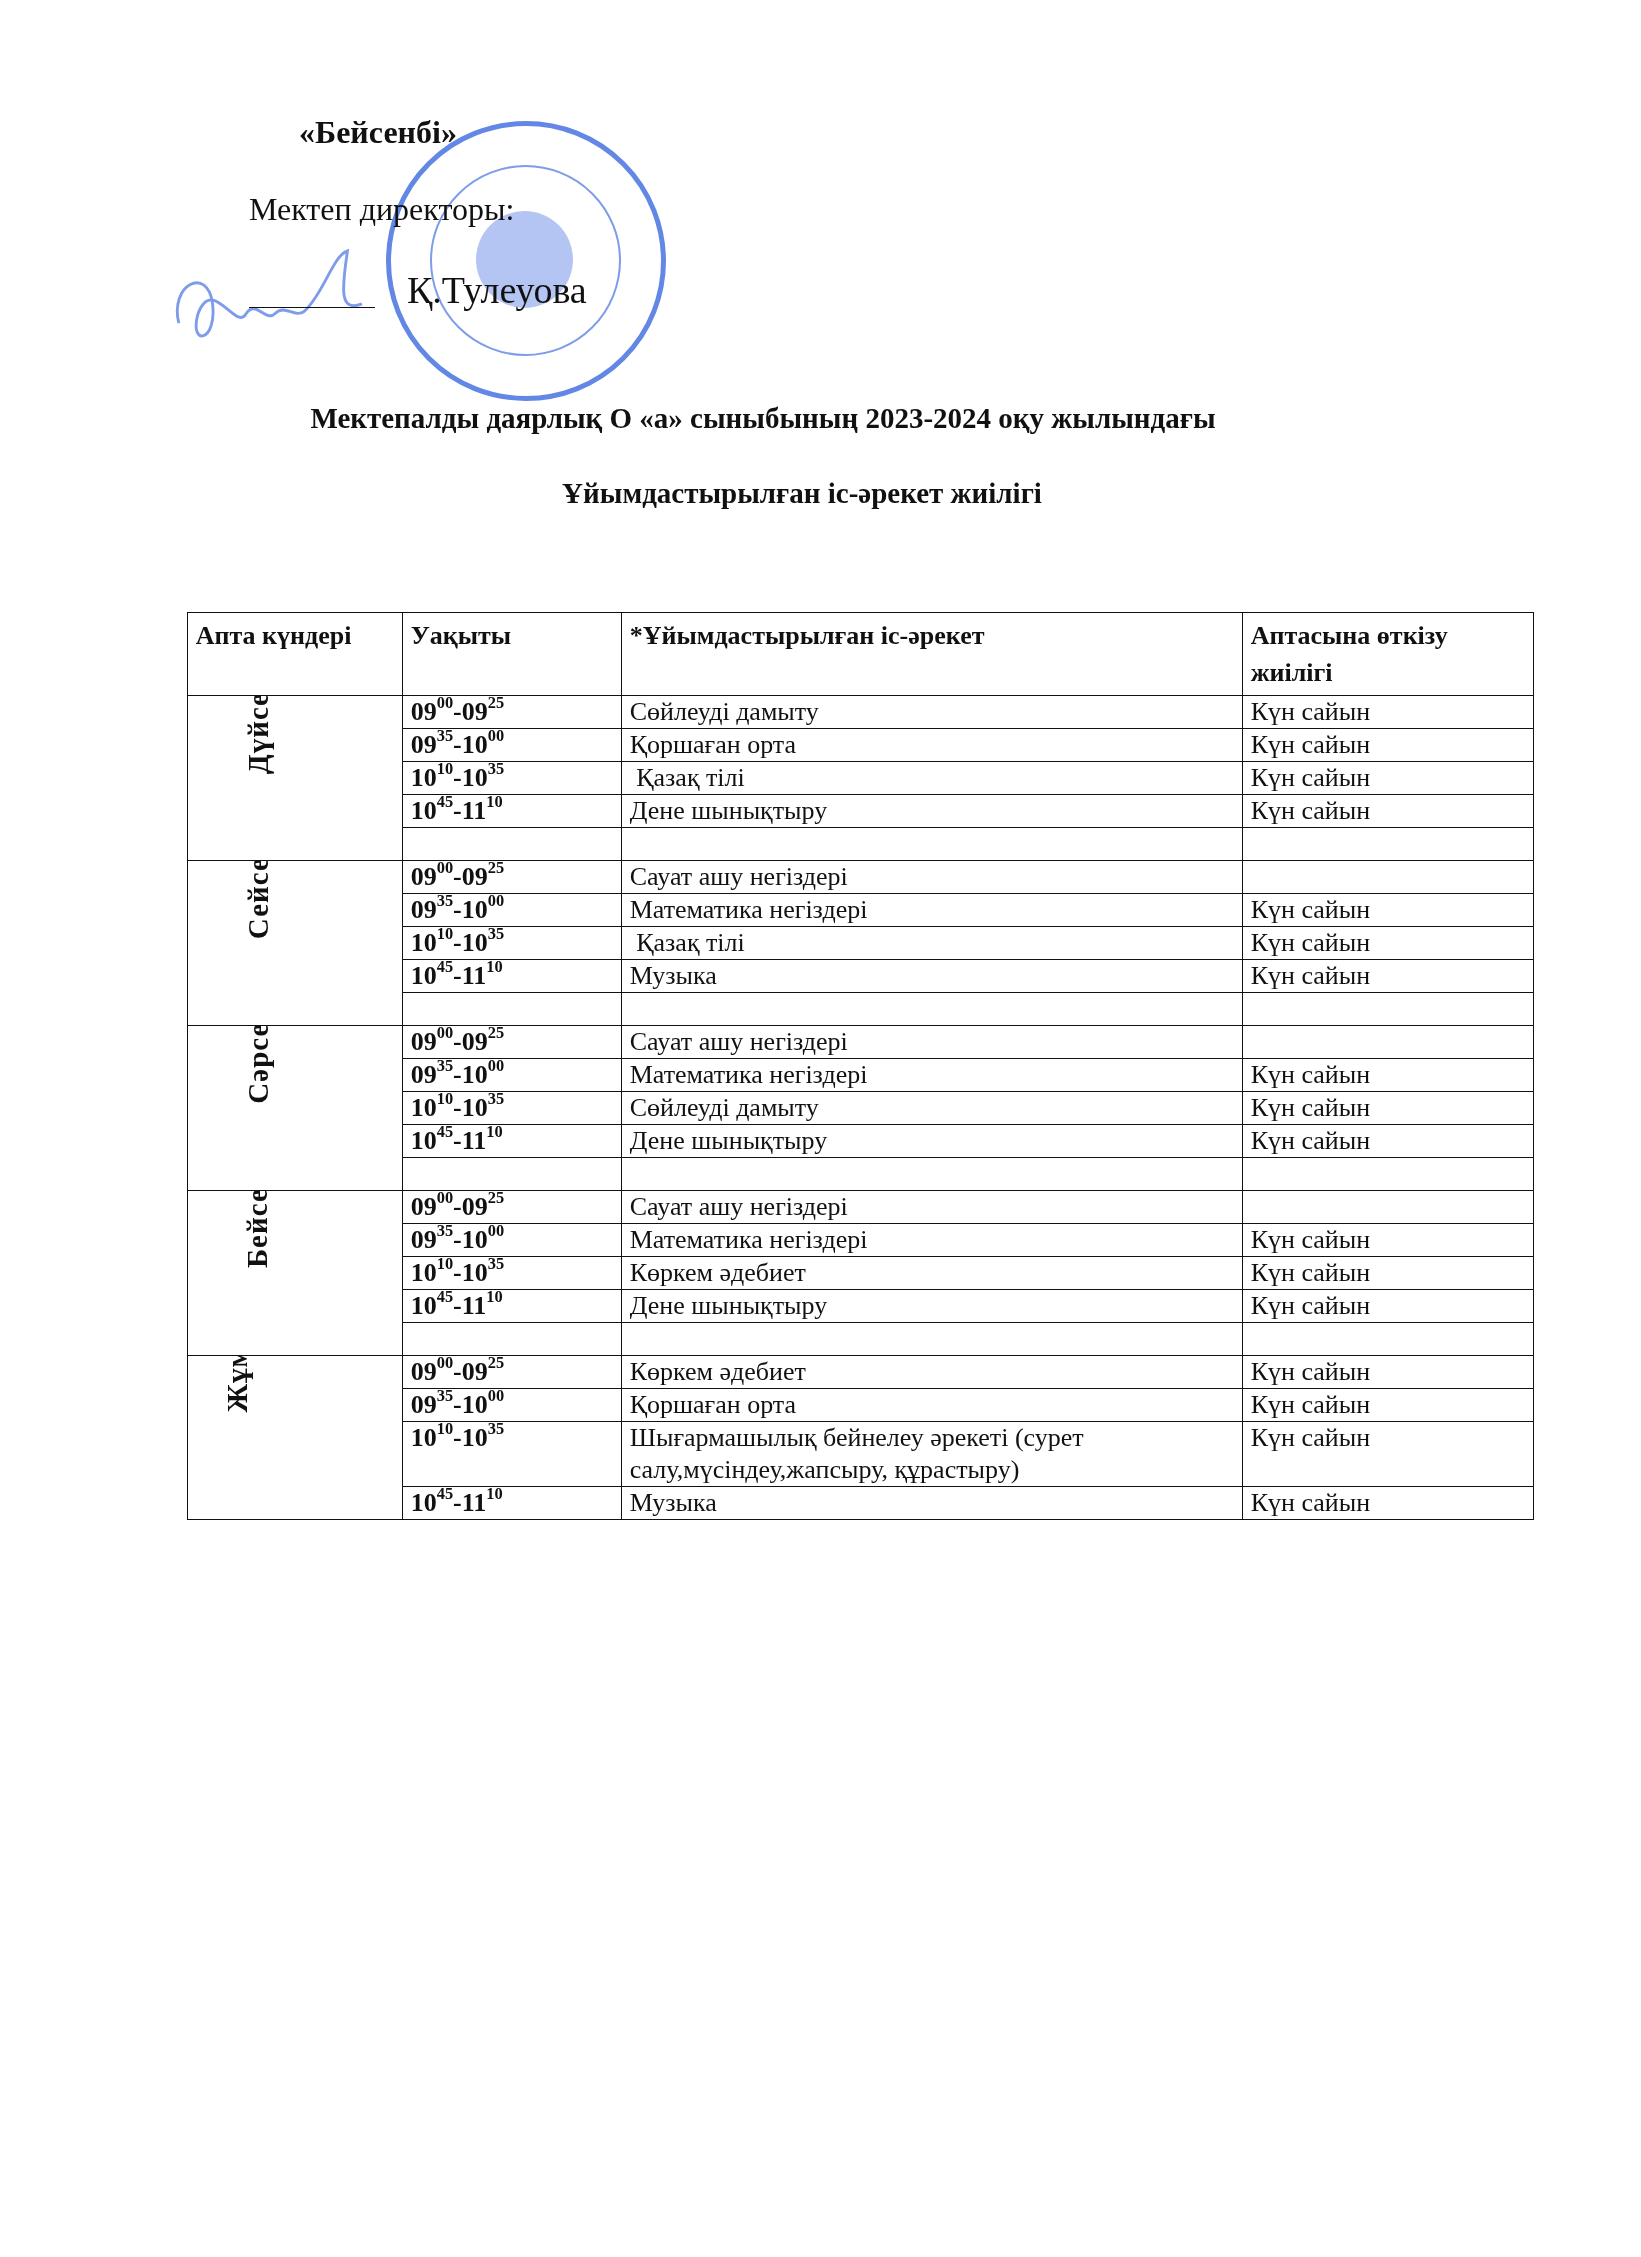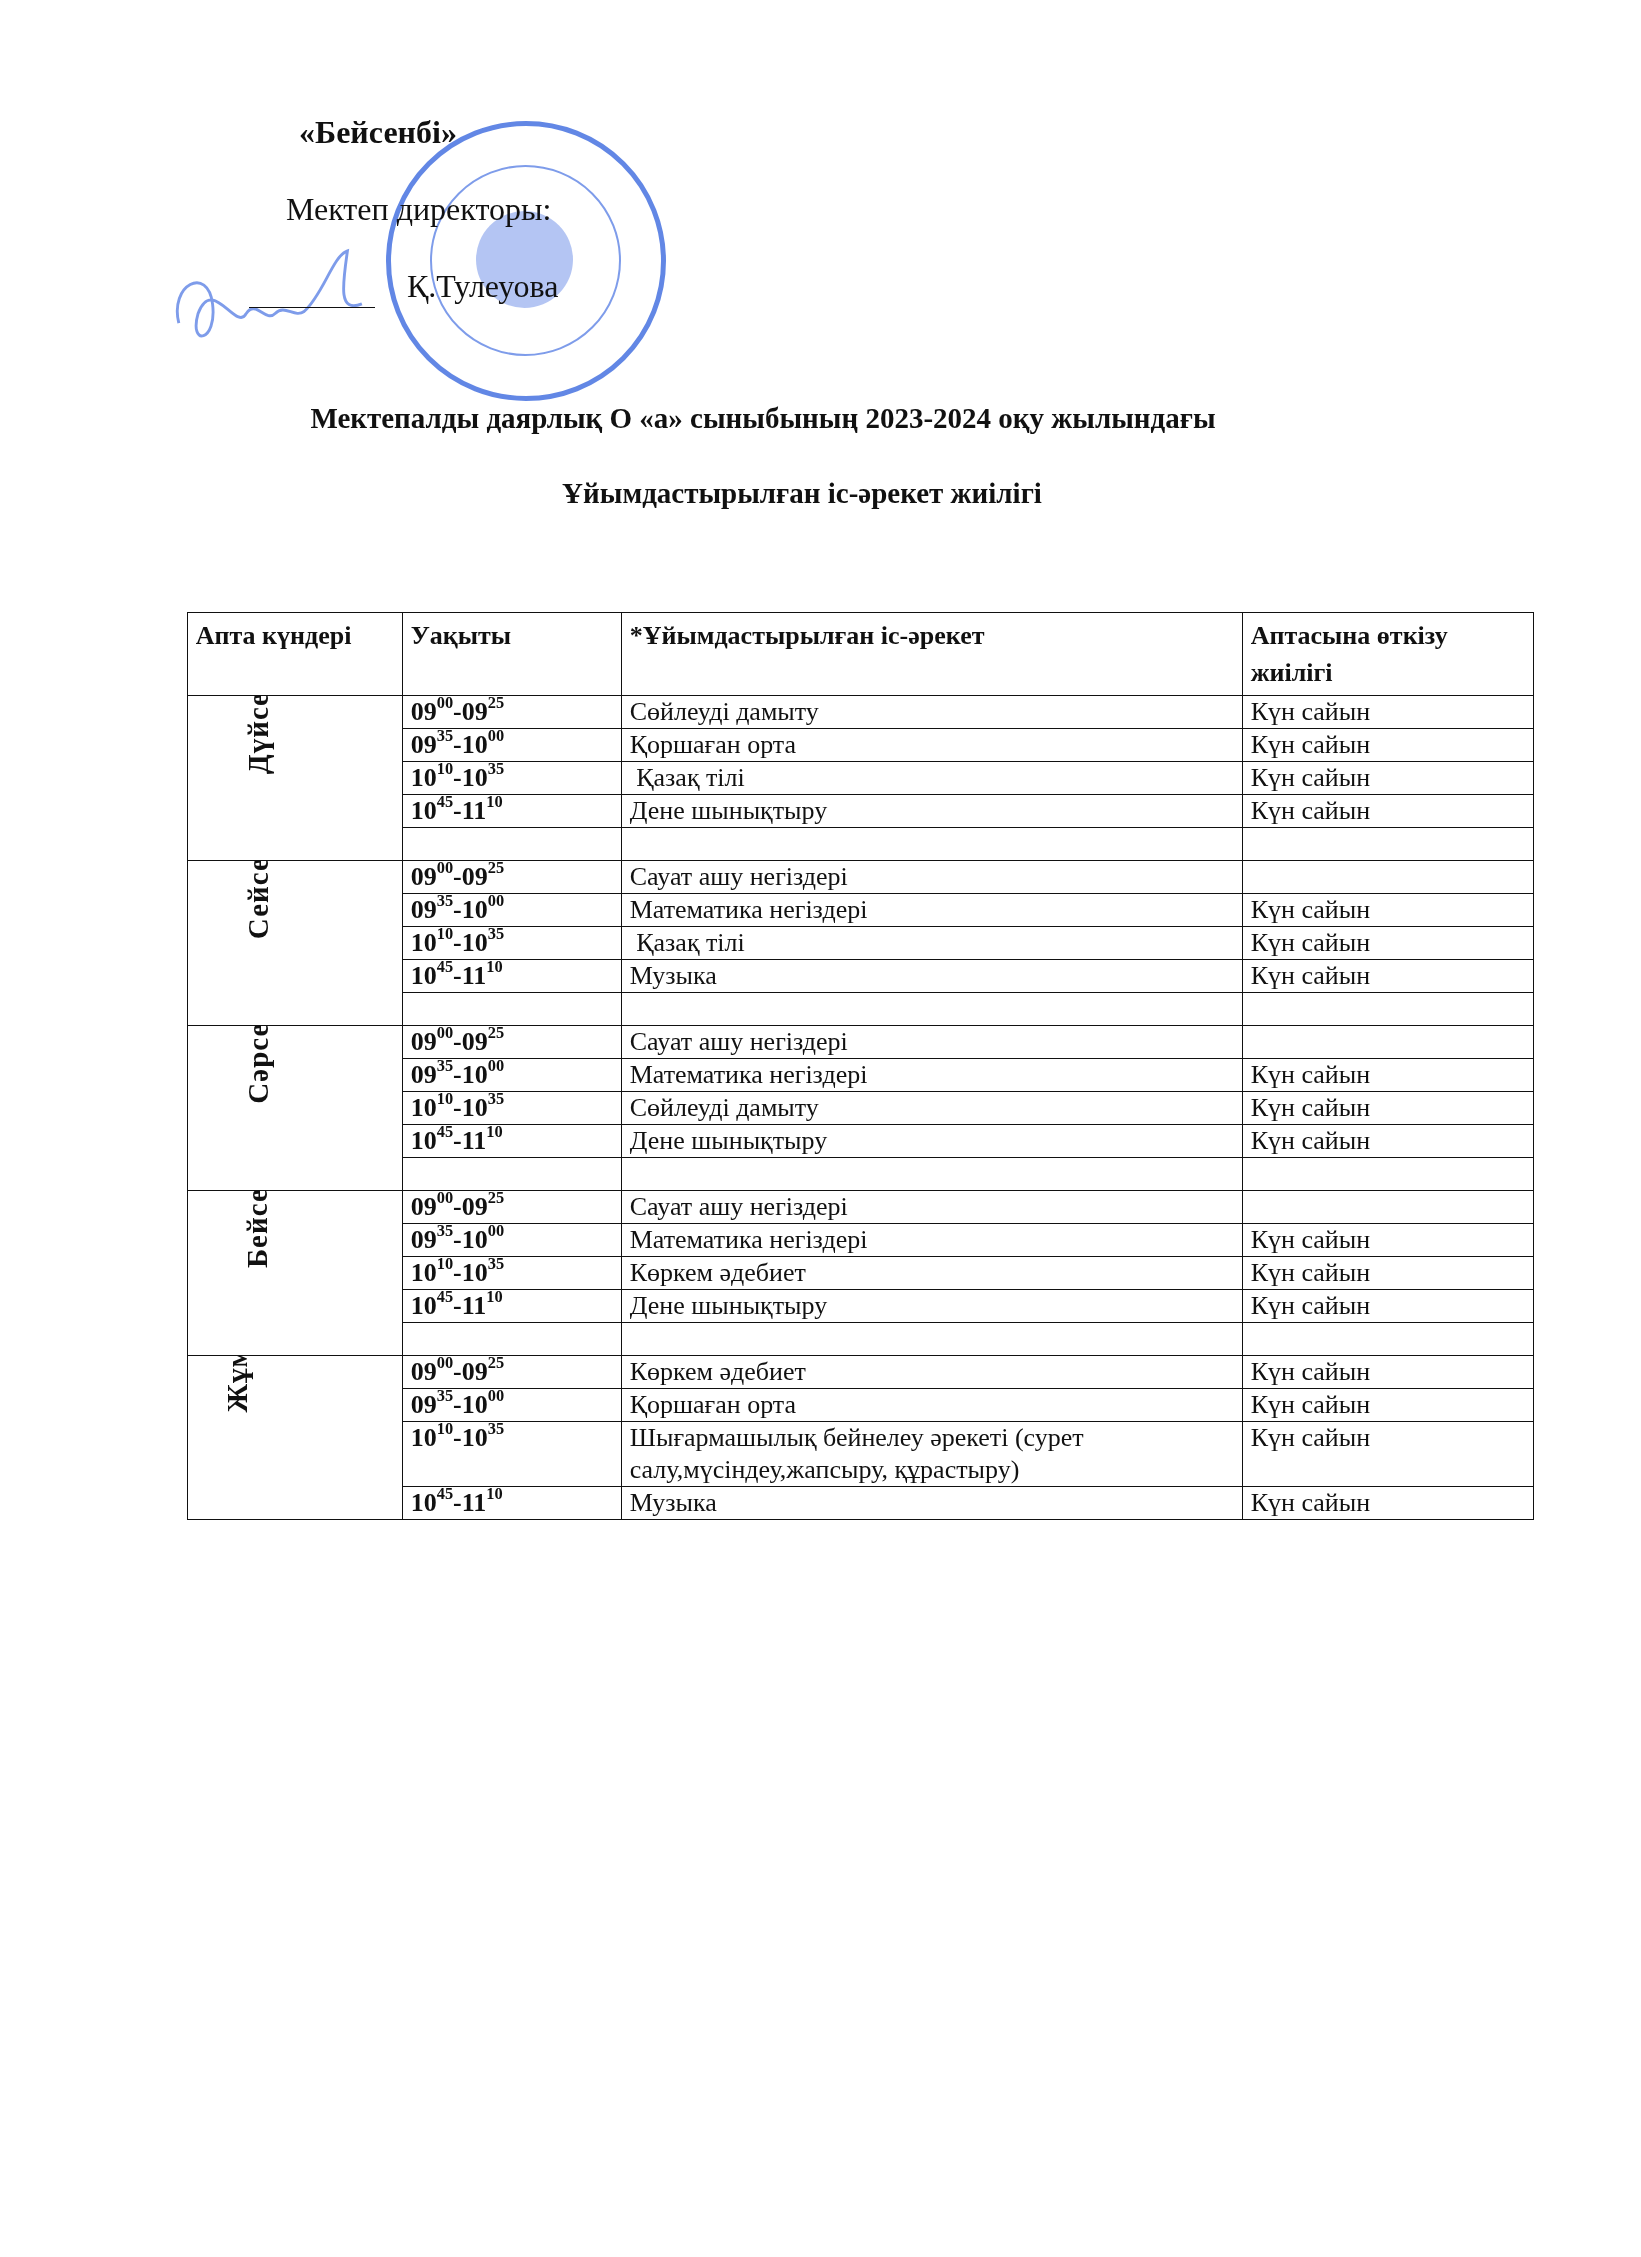--- a/index.html
+++ b/index.html
@@ -1,21 +1,21 @@
 <!DOCTYPE html>
 <html><head>
 <meta charset="utf-8">
 <style>
   html, body { margin:0; padding:0; background:#ffffff; }
   body { width:1641px; height:2257px; position:relative; overflow:hidden;
          font-family:"Liberation Serif", "DejaVu Serif", serif; color:#111; }
   .approve { position:absolute; left:299px; top:114px; font-size:32px; font-weight:bold; }
-  .director { position:absolute; left:249px; top:191px; font-size:32px;margin-left:37px; }
+  .director { position:absolute; left:249px; top:191px; font-size:32px; }
   .signline { position:absolute; left:249px; top:307px; width:126px; border-top:1.9px solid #111; }
-  .signname { position:absolute; left:407px; top:268px; font-size:32px; }
+  .signname { position:absolute; left:407px; top:268px; font-size:38px; }
   .stamp { position:absolute; left:386px; top:121px; width:280px; height:280px; border-radius:50%;
            border:5.8px solid rgba(40,90,220,0.75); box-sizing:border-box; }
   .stamp-inner { position:absolute; left:39px; top:39px; width:191px; height:191px; border-radius:50%;
            border:2.9px solid rgba(40,90,220,0.6); box-sizing:border-box; }
   .stamp-emblem { position:absolute; left:85px; top:85px; width:97px; height:97px; border-radius:50%;
            background:rgba(40,90,220,0.35); }
   .signature { position:absolute; left:169px; top:246px; width:222px; height:106px; }
   .title1 { position:absolute; left:0; width:1526px; text-align:center; top:402px; font-size:29px; font-weight:bold; }
   .title2 { position:absolute; left:0; width:1526px; text-align:center; top:477px; font-size:29px; font-weight:bold; padding-left:39px; }
   table.sched { position:absolute; left:187px; top:612px; width:1346px; border-collapse:collapse; table-layout:fixed; }

